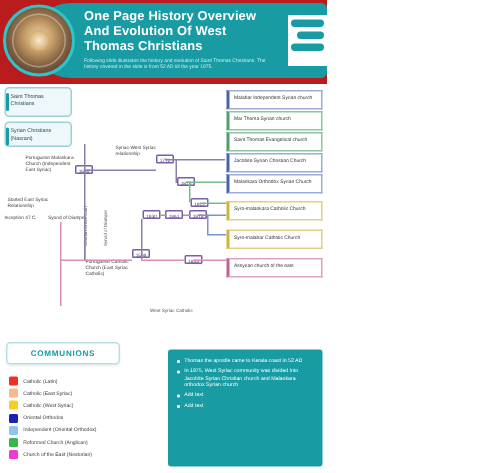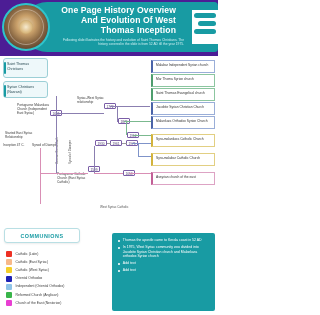--- a/index.html
+++ b/index.html
@@ -5,21 +5,21 @@
   html,body{margin:0;padding:0;}
   body{
     width:218px;height:315px;overflow:hidden;
     background:#ffffff;
     font-family:"Liberation Sans", sans-serif;
     position:relative;
   }
   
   .header{
     position:absolute;left:0;top:0;width:218px;height:56px;
-    background:#4c1d95;overflow:hidden;text-align:right;
+    background:#b91c1c;overflow:hidden;
   }
   .hdr-band{
     position:absolute;left:22px;top:2px;width:196px;height:50px;
     background:#189ba3;
     border-radius:26px 4px 4px 26px;
   }
   .hdr-notch{
     position:absolute;right:0;top:8px;width:26px;height:34px;
     background:#ffffff;
   }
@@ -133,21 +133,21 @@
     <div class="hdr-bar b1"></div>
     <div class="hdr-bar b2"></div>
     <div class="hdr-bar b3"></div>
   </div>
   <div class="logo">
     <div class="ring"></div>
   </div>
   <div class="hdr-title">
     <div>One Page History Overview</div>
     <div>And Evolution Of  West</div>
-    <div>Thomas Inception</div>
+    <div>Thomas Christians</div>
   </div>
   <div class="hdr-sub">Following slide illustrates the history and evolution of Saint Thomas Christians. The history covered in the slide is from 52 AD till the year 1975.</div>
 </div>
 
 <div class="side-card" id="side1">
   <div class="side-tab"></div>
   <span>Saint Thomas Christians</span>
 </div>
 <div class="side-card" id="side2">
   <div class="side-tab"></div>

